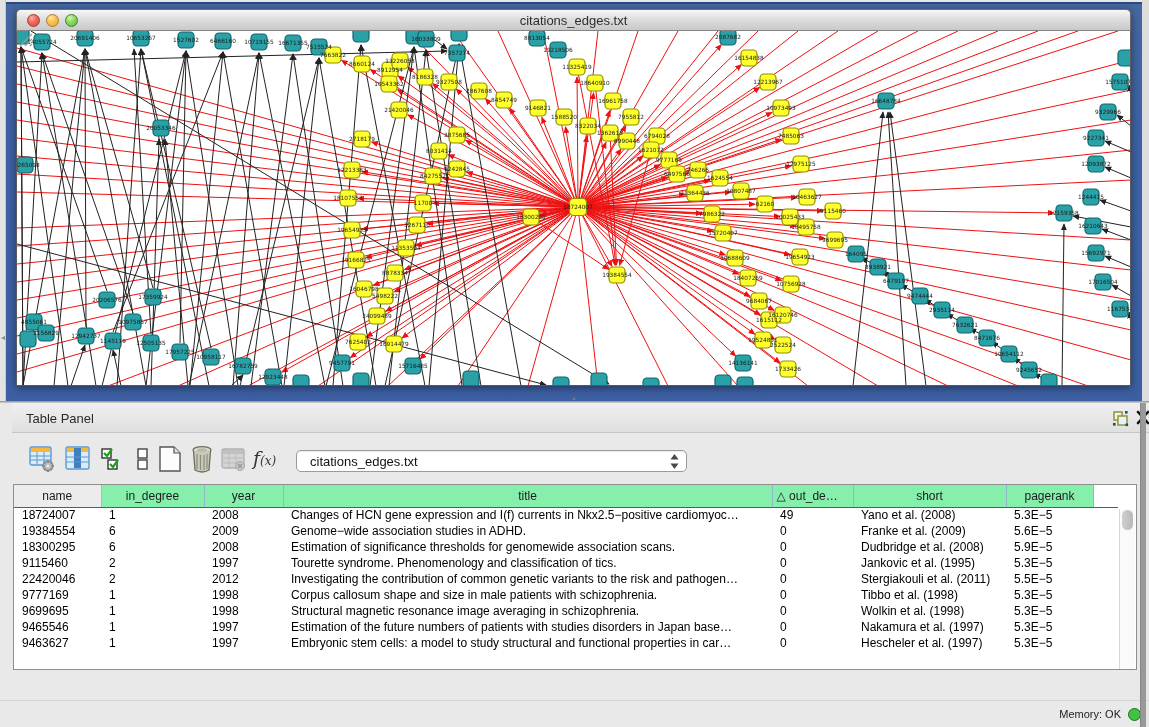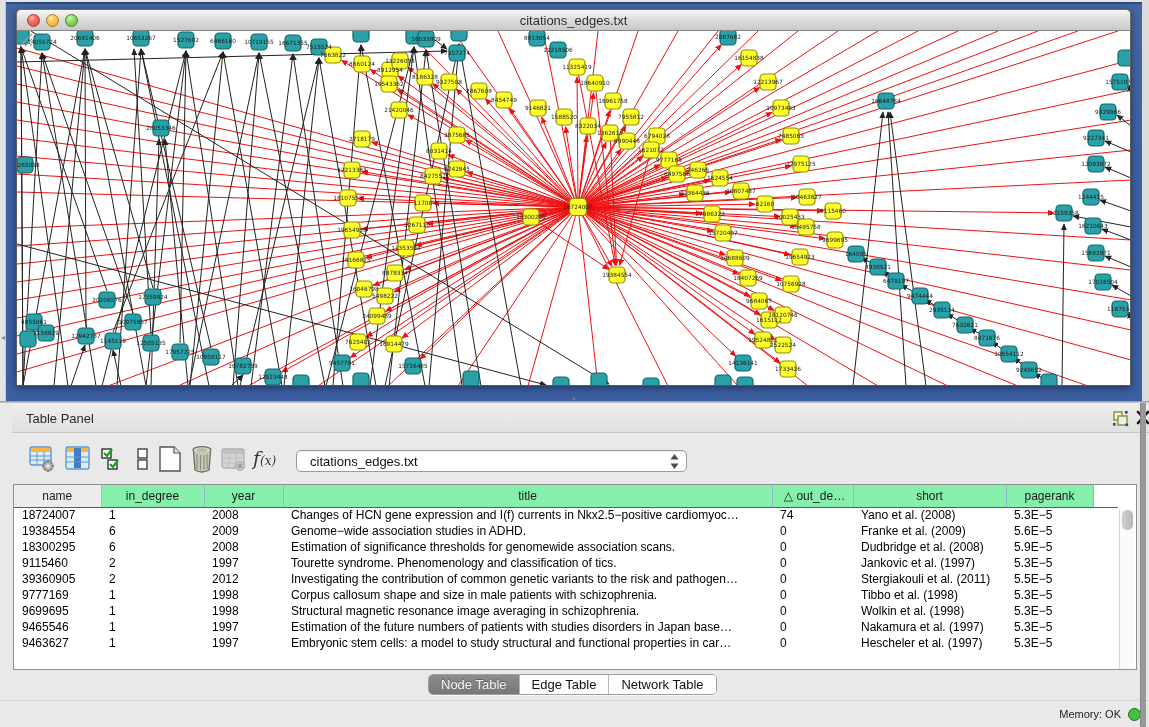--- a/index.html
+++ b/index.html
@@ -49,21 +49,21 @@
   .combo-text { position:absolute; left:13px; top:3px; font-size:13px; color:#111; }
   .combo-stepper { position:absolute; right:6px; top:2px; width:11px; height:17px; }
 
   
   .tablewrap { position:absolute; left:13px; top:81px; width:1124px; height:186px;
                background:#fff; border:1px solid #8f8f8f; }
   table.grid { border-collapse:collapse; table-layout:fixed; width:1104px; font-size:12px; }
   table.grid th { height:22px; background:#86efac; border-right:1px solid #8fb9cb; border-bottom:1px solid #5b5b5b;
                   font-weight:normal; color:#1c1c1c; font-size:12px; text-align:center; overflow:hidden; white-space:nowrap; }
   table.grid th.namecol { background:#ececec; border-right:1px solid #b5b5b5; }
-  table.grid th.sorted { text-align:center; padding-left:4px; }
+  table.grid th.sorted { text-align:left; padding-left:4px; }
   table.grid td { height:16px; padding:0 0 0 8px; color:#000; overflow:hidden; white-space:nowrap; border:none; }
   .vscroll { position:absolute; right:1px; top:24px; width:16px; height:160px; background:#fafafa; border-left:1px solid #d8d8d8; }
   .vthumb { position:absolute; left:2px; top:1px; width:11px; height:20px; background:linear-gradient(90deg,#cfcfcf,#b8b8b8); border-radius:6px; }
 
   
   .tabs { position:absolute; left:428px; top:271px; height:21px; display:flex;
           border:1px solid #9e9e9e; border-radius:5px; overflow:hidden; background:#fdfdfd;
           box-shadow:0 1px 0 rgba(255,255,255,.7); }
   .tab { padding:0 12px; font-size:13px; line-height:19px; color:#111; border-right:1px solid #b7b7b7; background:#fdfdfd; }
   .tab:last-child { border-right:none; }
@@ -682,21 +682,21 @@
             <th>pagerank</th>
             <th style="background: rgb(255, 255, 255); border-right: none;"></th>
           </tr>
         </thead>
       <tbody id="body-rows">
           <tr>
             <td>18724007</td>
             <td>1</td>
             <td>2008</td>
             <td>Changes of HCN gene expression and I(f) currents in Nkx2.5−positive cardiomyoc…</td>
-            <td>74</td>
+            <td>49</td>
             <td>Yano et al. (2008)</td>
             <td>5.3E−5</td>
             <td></td>
           </tr>
           <tr>
             <td>19384554</td>
             <td>6</td>
             <td>2009</td>
             <td>Genome−wide association studies in ADHD.</td>
             <td>0</td>
@@ -713,26 +713,26 @@
             <td>Dudbridge et al. (2008)</td>
             <td>5.9E−5</td>
             <td></td>
           </tr>
           <tr>
             <td>9115460</td>
             <td>2</td>
             <td>1997</td>
             <td>Tourette syndrome. Phenomenology and classification of tics.</td>
             <td>0</td>
-            <td>Jankovic et al. (1997)</td>
+            <td>Jankovic et al. (1995)</td>
             <td>5.3E−5</td>
             <td></td>
           </tr>
           <tr>
-            <td>39360905</td>
+            <td>22420046</td>
             <td>2</td>
             <td>2012</td>
             <td>Investigating the contribution of common genetic variants to the risk and pathogen…</td>
             <td>0</td>
             <td>Stergiakouli et al. (2011)</td>
             <td>5.5E−5</td>
             <td></td>
           </tr>
           <tr>
             <td>9777169</td>
@@ -774,23 +774,18 @@
             <td>5.3E−5</td>
             <td></td>
           </tr>
         </tbody>
     </table>
     <div class="vscroll">
       <div class="vthumb"></div>
     </div>
   </div>
 
-  <div class="tabs" id="tabbar">
-      <div class="tab sel">Node Table</div>
-      <div class="tab">Edge Table</div>
-      <div class="tab">Network Table</div>
-    </div>
 </div>
 
 <div class="statusline"></div>
 <div class="memory">Memory: OK</div>
 <div class="memdot"></div>
 <div class="right-strip-bottom"></div>
 
 </body></html>

